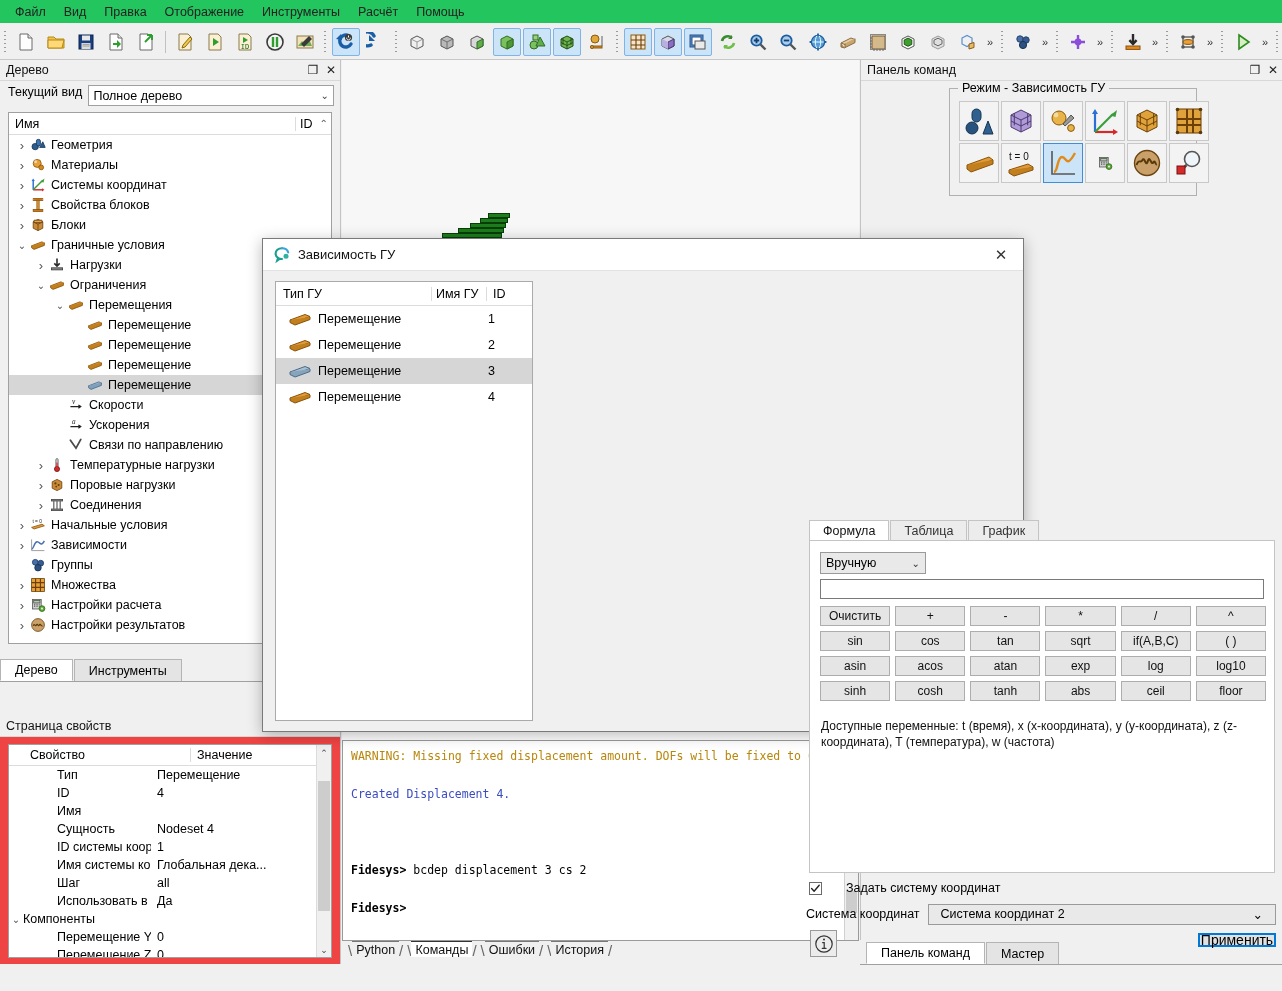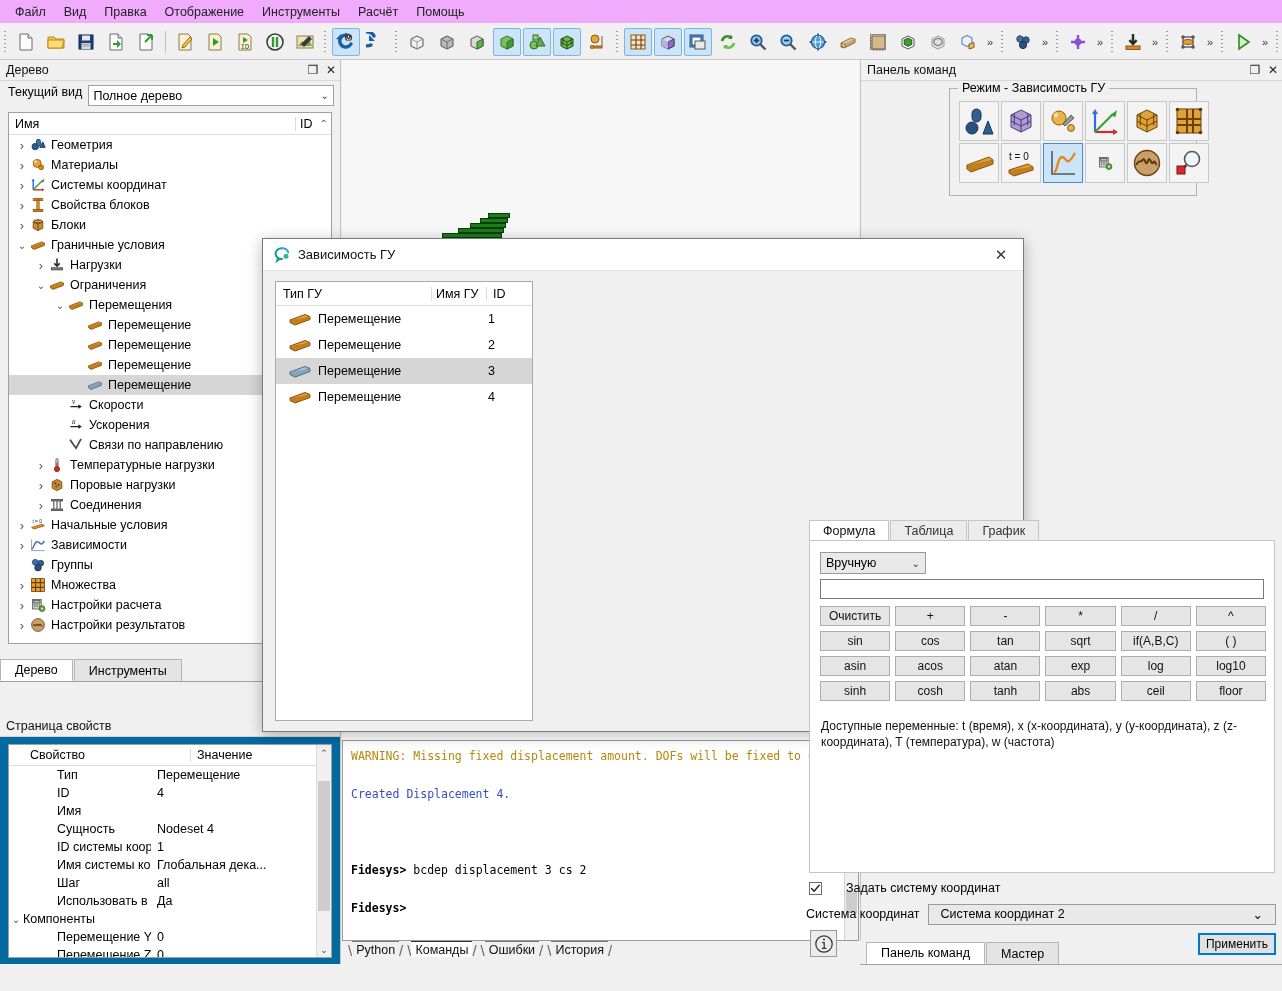--- a/index.html
+++ b/index.html
@@ -10,21 +10,21 @@
     background: #f0f0f0;
     font-family: "Liberation Sans", sans-serif;
     font-size: 12px;
     color: #000;
   }
   #app { position: relative; width: 1282px; height: 991px; }
 
   
   .menubar {
     position: absolute; left: 0; top: 0; width: 1282px; height: 24px;
-    background: #f0abfc;
+    background: #22c55e;
     display: flex; align-items: center;
     padding-left: 6px;
     border-bottom: 1px solid #f0f0f0;
   }
   .menubar .mi {
     padding: 3px 9px; font-size: 12.5px; color: #222; cursor: default;
     white-space: nowrap;
   }
 
   
@@ -118,21 +118,21 @@
   .ttab {
     height: 22px; padding: 0 14px; display: flex; align-items: center;
     font-size: 12.5px; border: 1px solid #b4b4b4; border-bottom: none;
     background: #e4e4e4; margin-right: 1px; cursor: default;
   }
   .ttab.active { background: #fff; border-bottom: 1px solid #fff; position: relative; z-index: 2; }
 
   
   #prop-dock {
     position: absolute; left: 0; top: 716px; width: 341px; height: 248px;
-    background: #0369a1; border-right: 1px solid #c4c4c4;
+    background: #ef4444; border-right: 1px solid #c4c4c4;
   }
   .prop-box {
     position: absolute; left: 8px; top: 28px; right: 8px; bottom: 6px;
     background: #fff; border: 1px solid #a0a0a0; overflow: hidden;
   }
   .prop-head {
     height: 21px; display: flex; align-items: center; font-size: 12.5px;
     border-bottom: 1px solid #dcdcdc;
   }
   .prop-head .pc1 { width: 142px; padding-left: 21px; }
@@ -354,24 +354,24 @@
     flex: 1; height: 21px; background: #e9e9e9; border: 1px solid #9a9a9a;
     display: flex; align-items: center; padding: 0 12px; font-size: 12.5px; cursor: default;
   }
   #cs-combo .cval { flex: 1; }
   #info-btn {
     position: absolute; left: 547px; top: 691px; width: 27px; height: 27px;
     background: #ececec; border: 1px solid #9a9a9a;
     display: flex; align-items: center; justify-content: center; cursor: default;
   }
   #apply-btn {
-    position: absolute; left: 935px; top: 694px; width: 78px; height: 22px;
+    position: absolute; left: 935px; top: 694px; width: 78px; height: 14px;
     background: #e1e1e1; border: 2px solid #0078d7;
     display: flex; align-items: center; justify-content: center;
-    font-size: 12px; cursor: default;
+    font-size: 14px; cursor: default;
   }
 </style>
 </head>
 <body>
 
 <div id="app">
 
   <div class="menubar" id="menubar">
       <div class="mi">Файл</div>
       <div class="mi">Вид</div>

